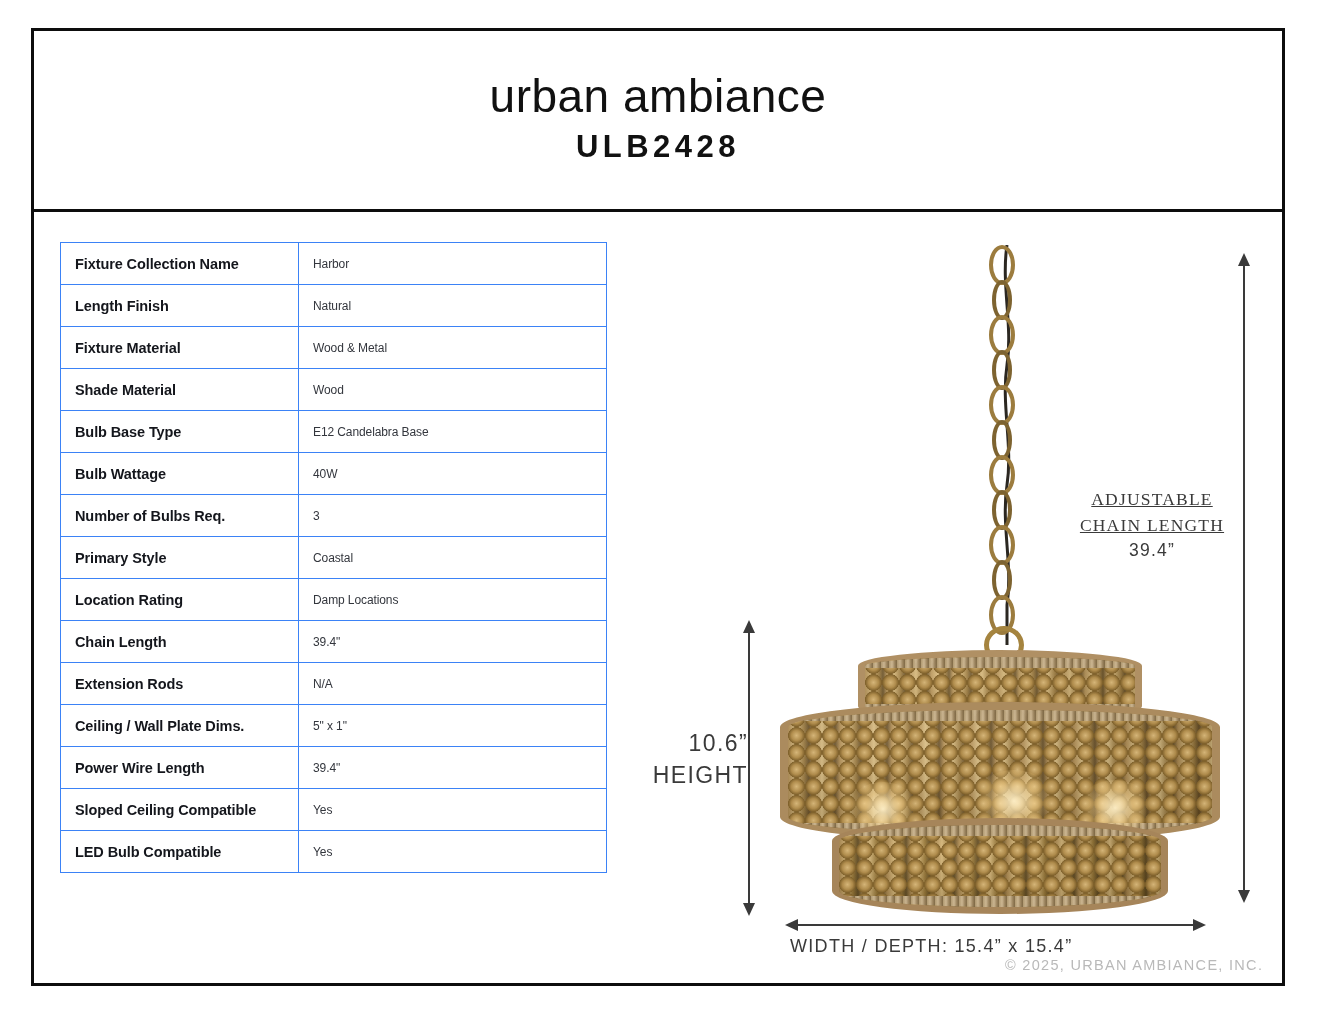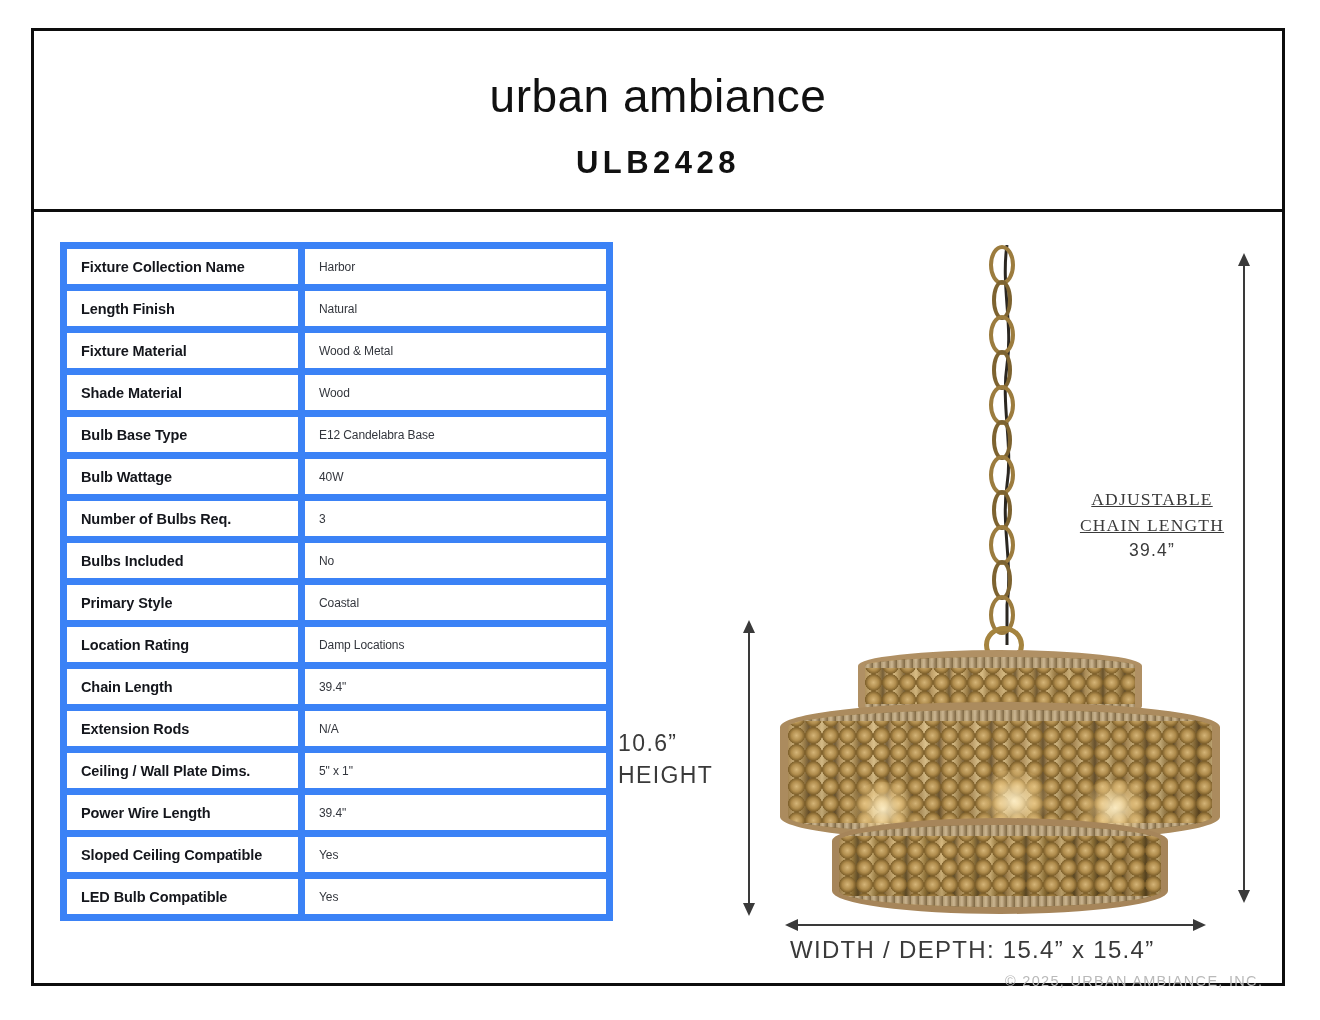--- a/index.html
+++ b/index.html
@@ -39,21 +39,21 @@
     flex-direction: column;
     align-items: center;
     justify-content: center;
   }
   #brand-name {
     font-size: 46px;
     font-weight: 300;
     letter-spacing: 0.5px;
     color: #111111;
     line-height: 1.12;
-    margin: 16px;
+    margin: 0;
     white-space: nowrap;
   }
   #model-number {
     font-size: 31px;
     font-weight: 700;
     letter-spacing: 4.5px;
     color: #111111;
     line-height: 1.25;
     margin: 6px 0 2px 0;
     white-space: nowrap;
@@ -72,21 +72,21 @@
   #spec-table {
     position: absolute;
     left: 60px;
     top: 242px;
     width: 546px;
     border-collapse: collapse;
     table-layout: fixed;
   }
   #spec-table tr { height: 42px; }
   #spec-table td {
-    border: 7px solid #3b82f6;
+    border: 1px solid #3b82f6;
     padding: 0 0 0 14px;
     vertical-align: middle;
     box-sizing: border-box;
   }
   #spec-table td.spec-label {
     width: 238px;
     font-size: 14.5px;
     font-weight: 700;
     color: #14161c;
     letter-spacing: -0.1px;
@@ -266,21 +266,21 @@
     border-top: 6px solid transparent;
     border-bottom: 6px solid transparent;
     border-left: 13px solid #3a3a3a;
   }
 
   #height-label {
     position: absolute;
     left: 618px;
     top: 728px;
     width: 130px;
-    text-align: left;
+    text-align: right;
     font-size: 23px;
     font-weight: 400;
     letter-spacing: 1.4px;
     color: #3a3a3a;
     line-height: 1.38;
   }
   #chain-label {
     position: absolute;
     left: 1068px;
     top: 487px;
@@ -290,36 +290,35 @@
     font-weight: 400;
     letter-spacing: 1.2px;
     color: #3a3a3a;
     line-height: 1.46;
   }
   #chain-label .ul { text-decoration: underline; display: block; font-family: Liberation Serif, serif; }
   #width-label {
     position: absolute;
     left: 790px;
     top: 936px;
-    font-size: 24px;
+    font-size: 18px;
     font-weight: 400;
     letter-spacing: 1.3px;
     color: #3a3a3a;
     white-space: nowrap;
   }
   #copyright {
     position: absolute;
     left: 1005px;
     top: 957px;
     font-size: 14.5px;
     font-weight: 400;
     letter-spacing: 1.3px;
     color: #b9b9b9;
     white-space: nowrap;
-    margin-top: 16px;
   }
 </style>
 </head>
 <body>
 
 <div id="page-frame"></div>
 
 <div id="header-band">
   <div id="brand-name">urban ambiance</div>
   <div id="model-number">ULB2428</div>
@@ -347,24 +346,20 @@
         <td class="spec-label">Bulb Base Type</td>
         <td class="spec-value">E12 Candelabra Base</td>
       </tr>
       <tr>
         <td class="spec-label">Bulb Wattage</td>
         <td class="spec-value">40W</td>
       </tr>
       <tr>
         <td class="spec-label">Number of Bulbs Req.</td>
         <td class="spec-value">3</td>
-      </tr>
-      <tr>
-        <td class="spec-label">Bulbs Included</td>
-        <td class="spec-value">No</td>
       </tr>
       <tr>
         <td class="spec-label">Primary Style</td>
         <td class="spec-value">Coastal</td>
       </tr>
       <tr>
         <td class="spec-label">Location Rating</td>
         <td class="spec-value">Damp Locations</td>
       </tr>
       <tr>

